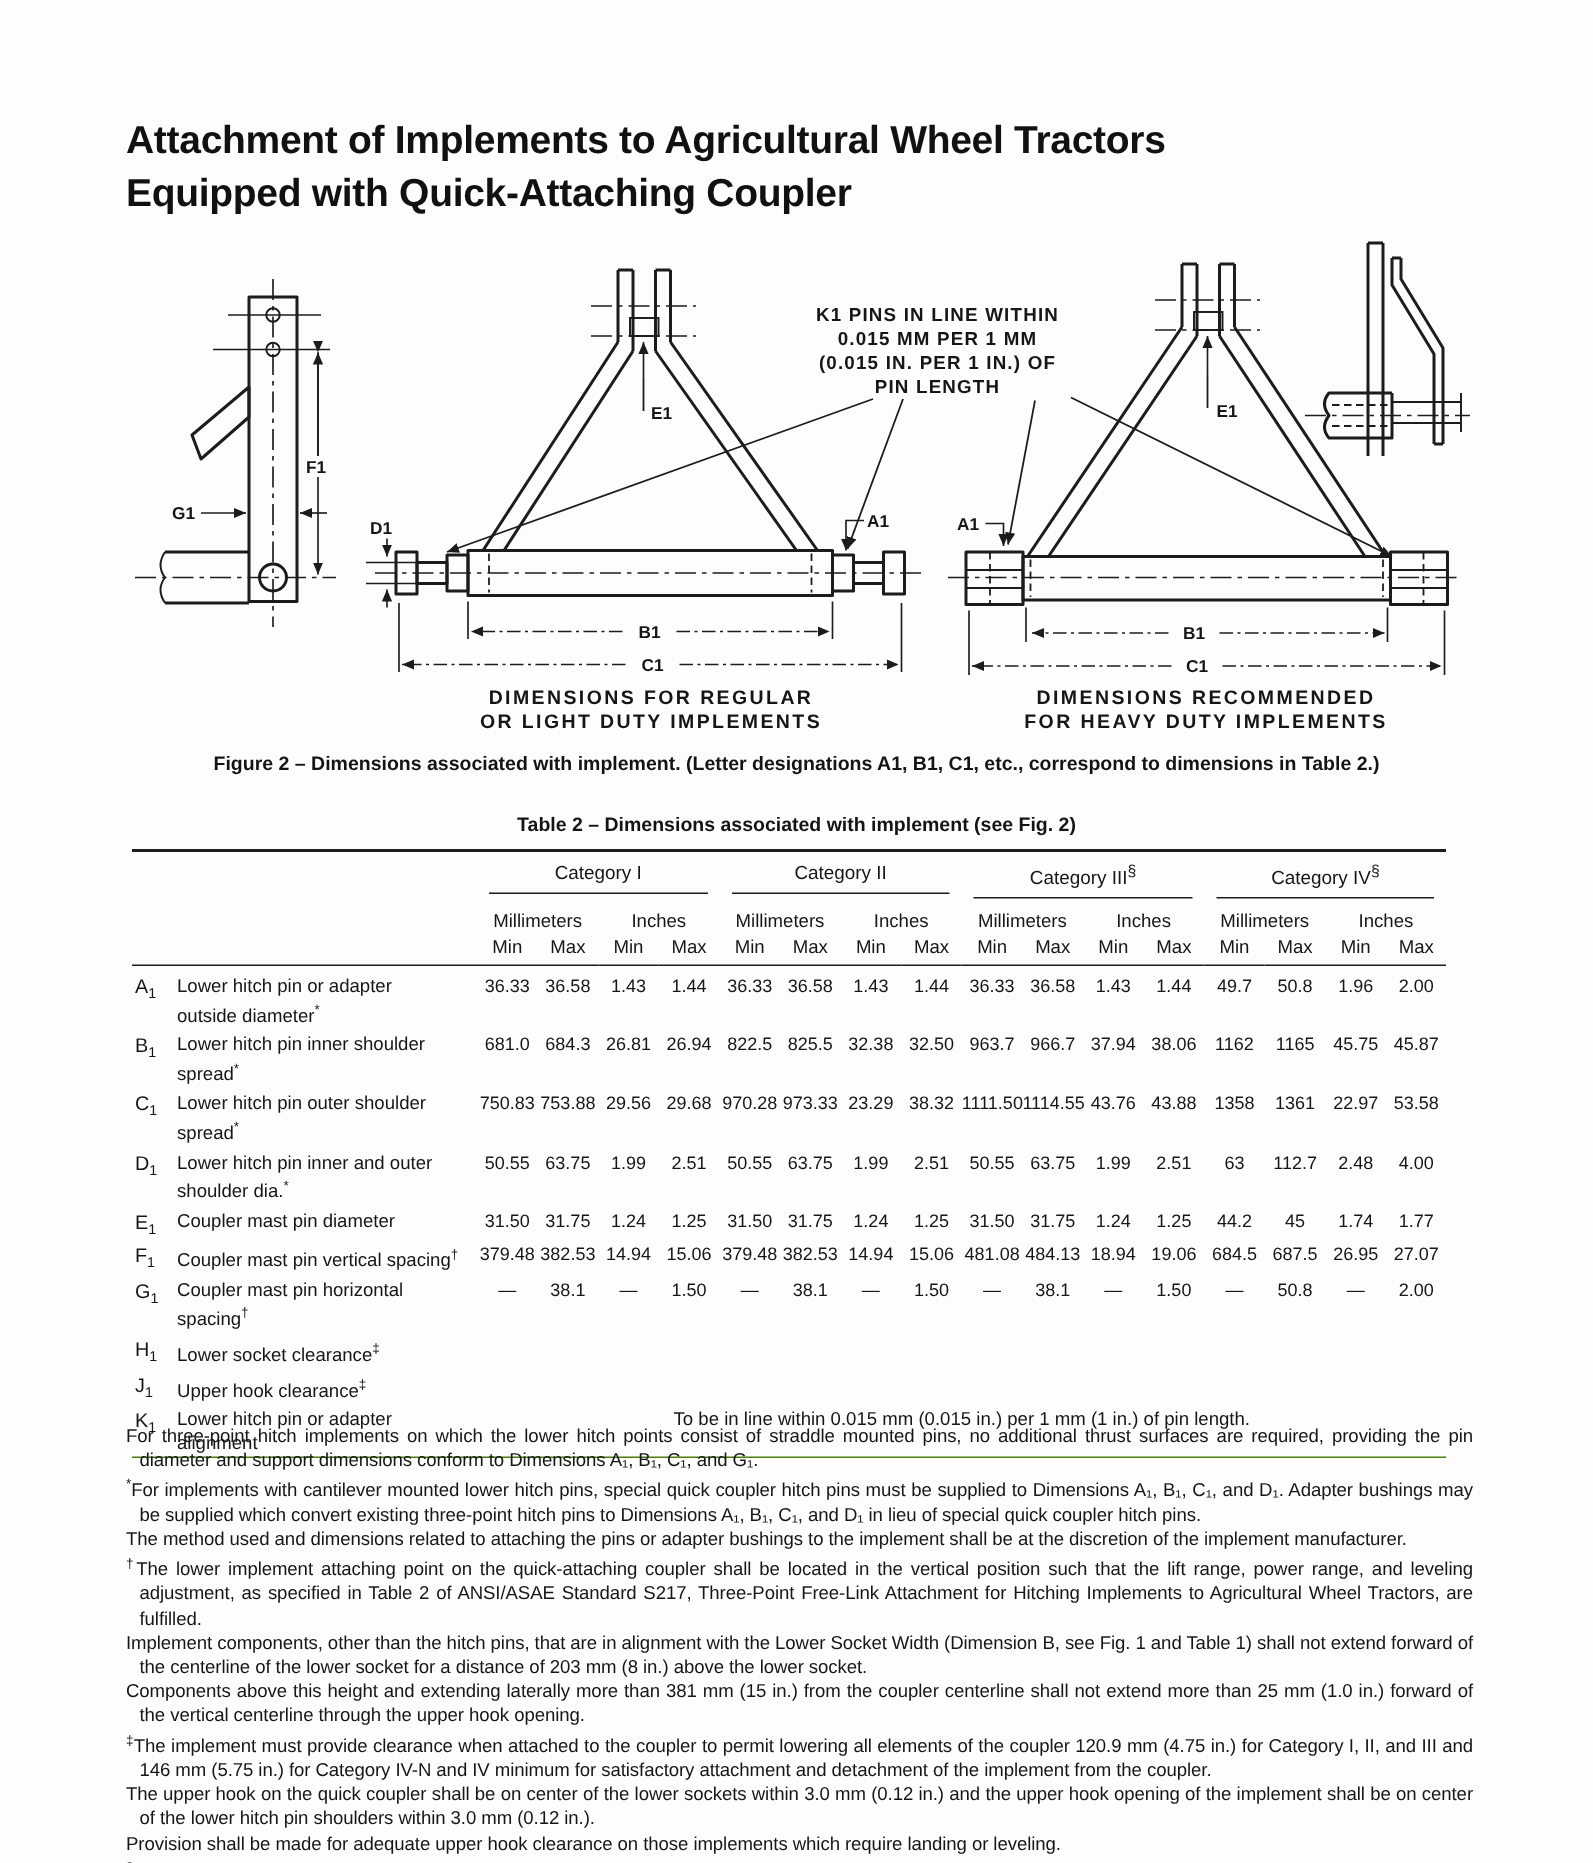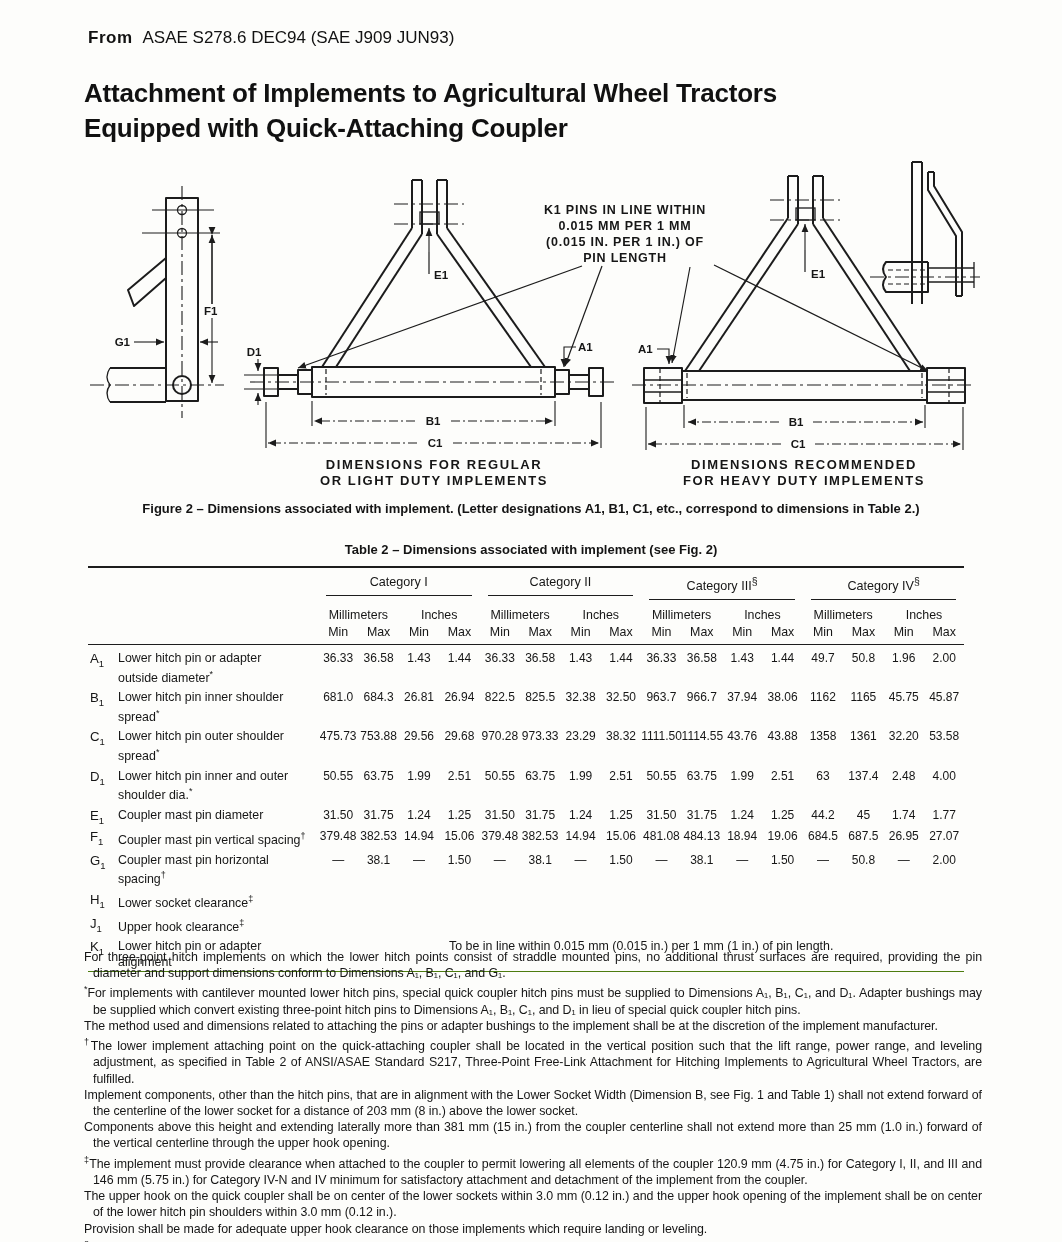--- a/index.html
+++ b/index.html
@@ -53,21 +53,20 @@
     font-size:12.4px; line-height:16.2px; color:#161616; text-align:justify; letter-spacing:-0.05px; }
   .fn { padding-left:9px; text-indent:-9px; }
   .fn sup { font-size:9px; }
   .endmark { margin-left:14px; letter-spacing:1.5px; opacity:0.85; text-align:left; }
 </style>
 </head>
 <body>
 
 <div class="page">
 
-  <div class="src"><span class="pfx">From</span><span>ASAE S278.6 DEC94 (SAE J909 JUN93)</span></div>
 
   <div class="doc-title">
     <div>Attachment of Implements to Agricultural Wheel Tractors</div>
     <div>Equipped with Quick-Attaching Coupler</div>
   </div>
 
   <svg class="fig" width="900" height="340" viewBox="0 0 900 340">
     <defs>
       <marker id="ah" markerUnits="userSpaceOnUse" markerWidth="9" markerHeight="8" refX="8" refY="4" orient="auto">
         <path d="M0,0.6 L8,4 L0,7.4 Z" fill="#1c1c1c"></path>
@@ -329,55 +328,55 @@
             <td class="val">38.06</td>
             <td class="val">1162</td>
             <td class="val">1165</td>
             <td class="val">45.75</td>
             <td class="val">45.87</td>
           </tr>
           <tr>
             <td class="letter">C<sub>1</sub></td>
             <td class="desc"><span class="dtxt">Lower hitch pin outer shoulder
 spread</span><sup>*</sup></td>
-            <td class="val">475.73</td>
+            <td class="val">750.83</td>
             <td class="val">753.88</td>
             <td class="val">29.56</td>
             <td class="val">29.68</td>
             <td class="val">970.28</td>
             <td class="val">973.33</td>
             <td class="val">23.29</td>
             <td class="val">38.32</td>
             <td class="val">1111.50</td>
             <td class="val">1114.55</td>
             <td class="val">43.76</td>
             <td class="val">43.88</td>
             <td class="val">1358</td>
             <td class="val">1361</td>
-            <td class="val">32.20</td>
+            <td class="val">22.97</td>
             <td class="val">53.58</td>
           </tr>
           <tr>
             <td class="letter">D<sub>1</sub></td>
             <td class="desc"><span class="dtxt">Lower hitch pin inner and outer
 shoulder dia.</span><sup>*</sup></td>
             <td class="val">50.55</td>
             <td class="val">63.75</td>
             <td class="val">1.99</td>
             <td class="val">2.51</td>
             <td class="val">50.55</td>
             <td class="val">63.75</td>
             <td class="val">1.99</td>
             <td class="val">2.51</td>
             <td class="val">50.55</td>
             <td class="val">63.75</td>
             <td class="val">1.99</td>
             <td class="val">2.51</td>
             <td class="val">63</td>
-            <td class="val">137.4</td>
+            <td class="val">112.7</td>
             <td class="val">2.48</td>
             <td class="val">4.00</td>
           </tr>
           <tr>
             <td class="letter">E<sub>1</sub></td>
             <td class="desc"><span class="dtxt">Coupler mast pin diameter</span></td>
             <td class="val">31.50</td>
             <td class="val">31.75</td>
             <td class="val">1.24</td>
             <td class="val">1.25</td>

